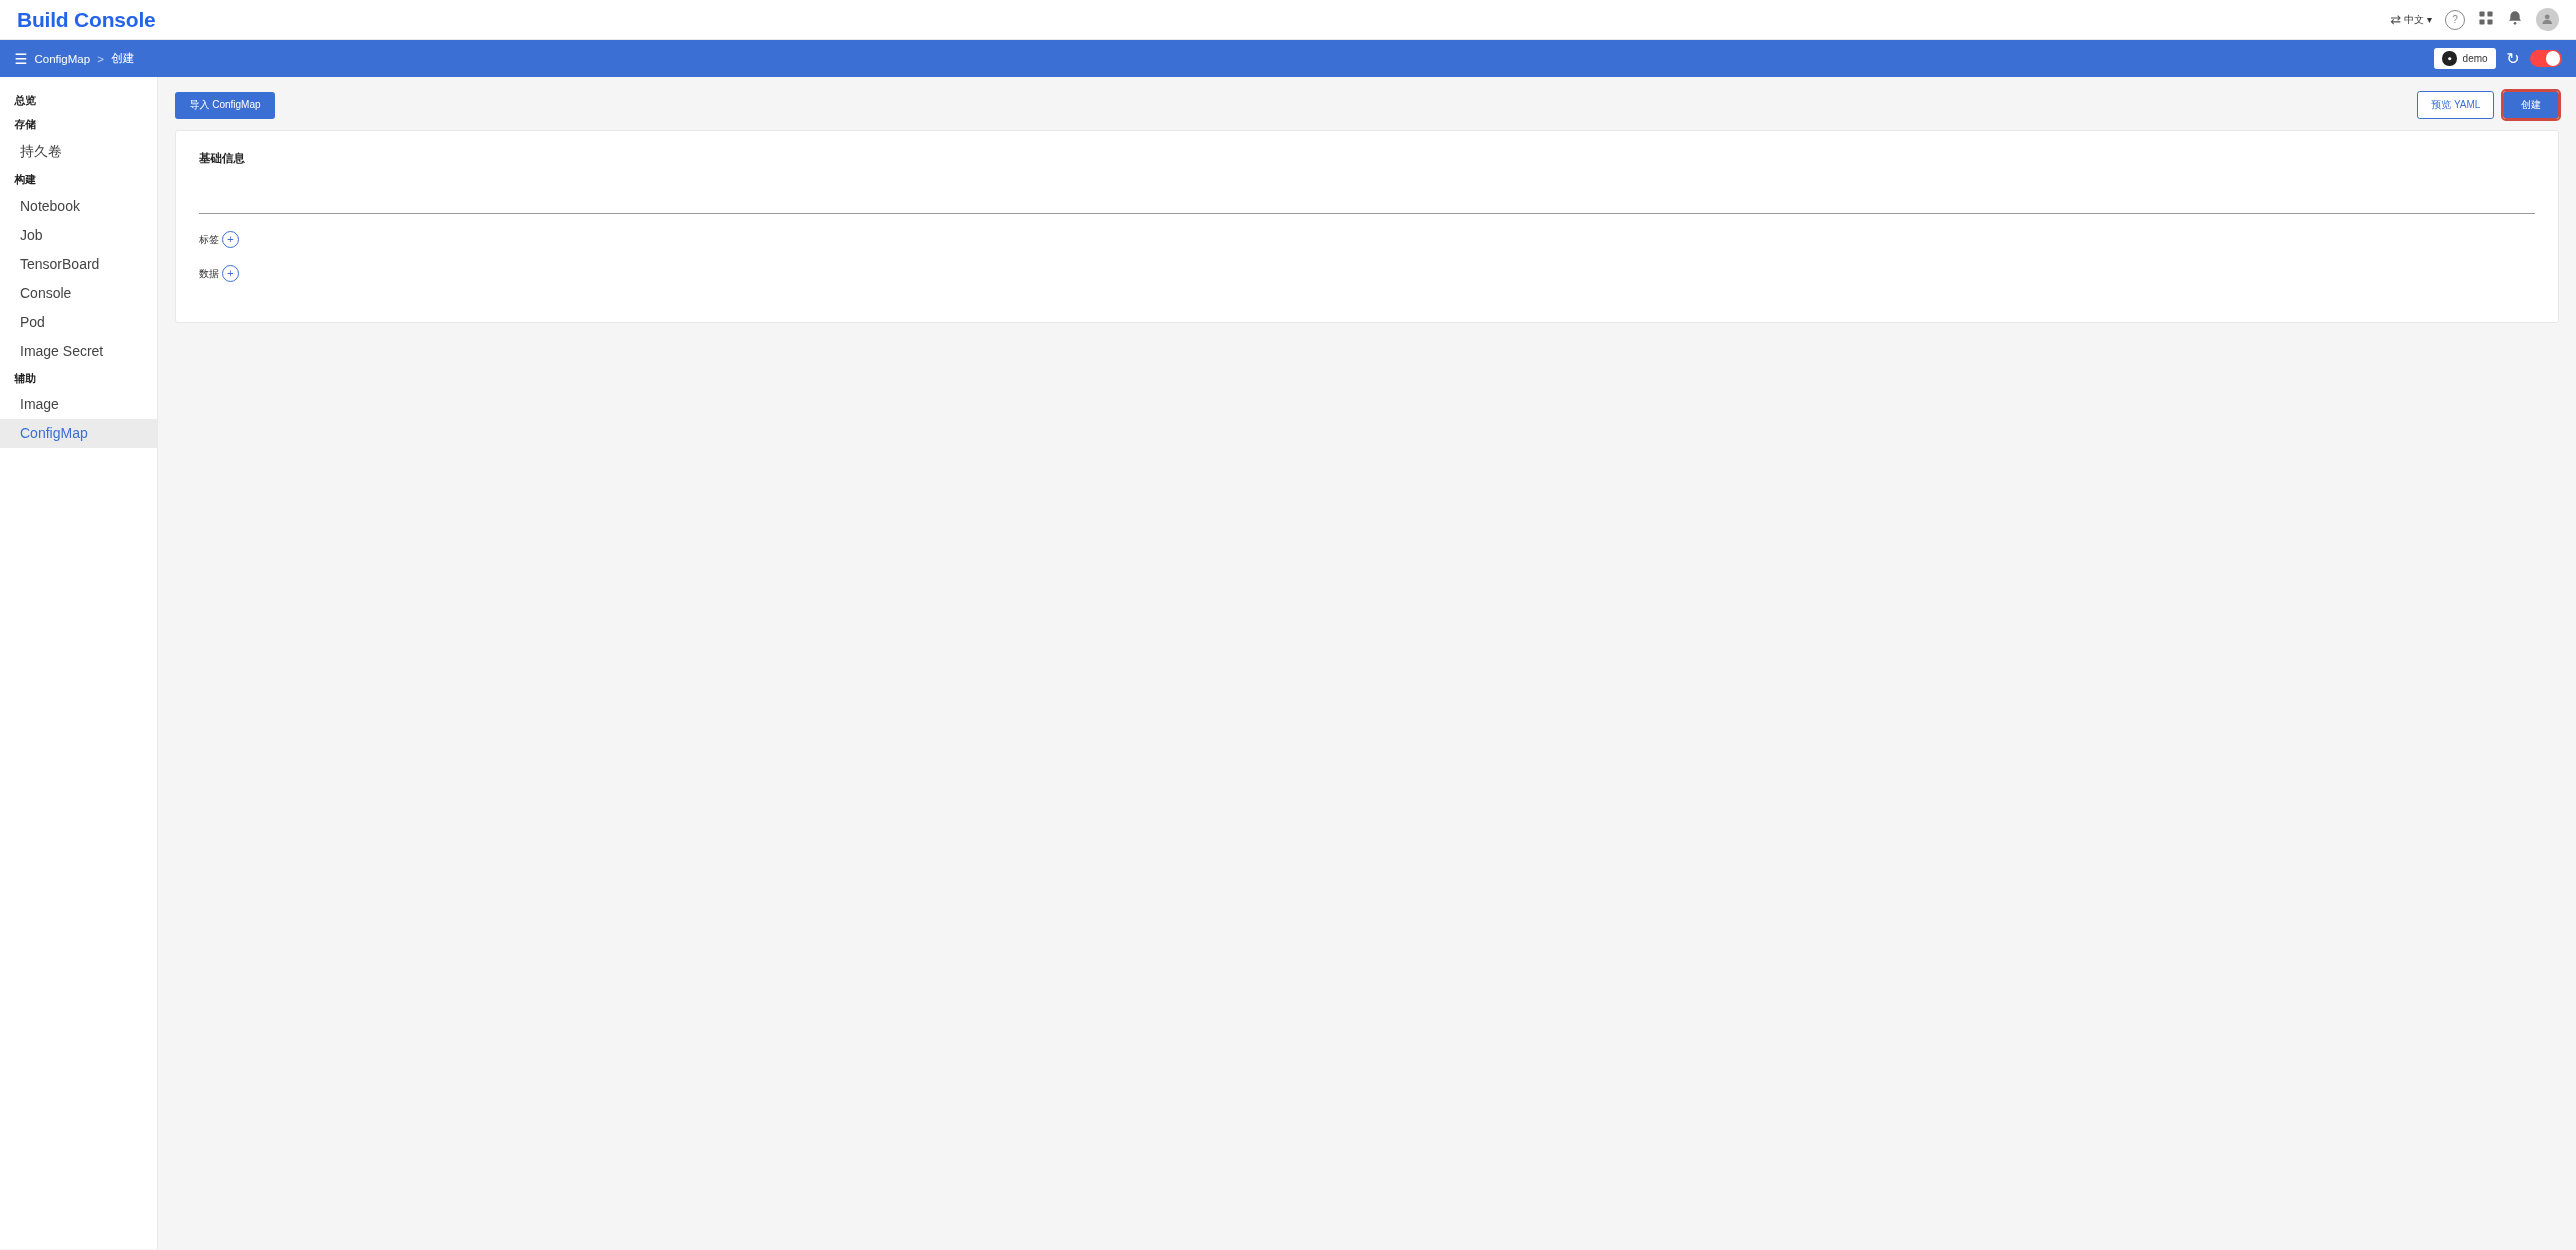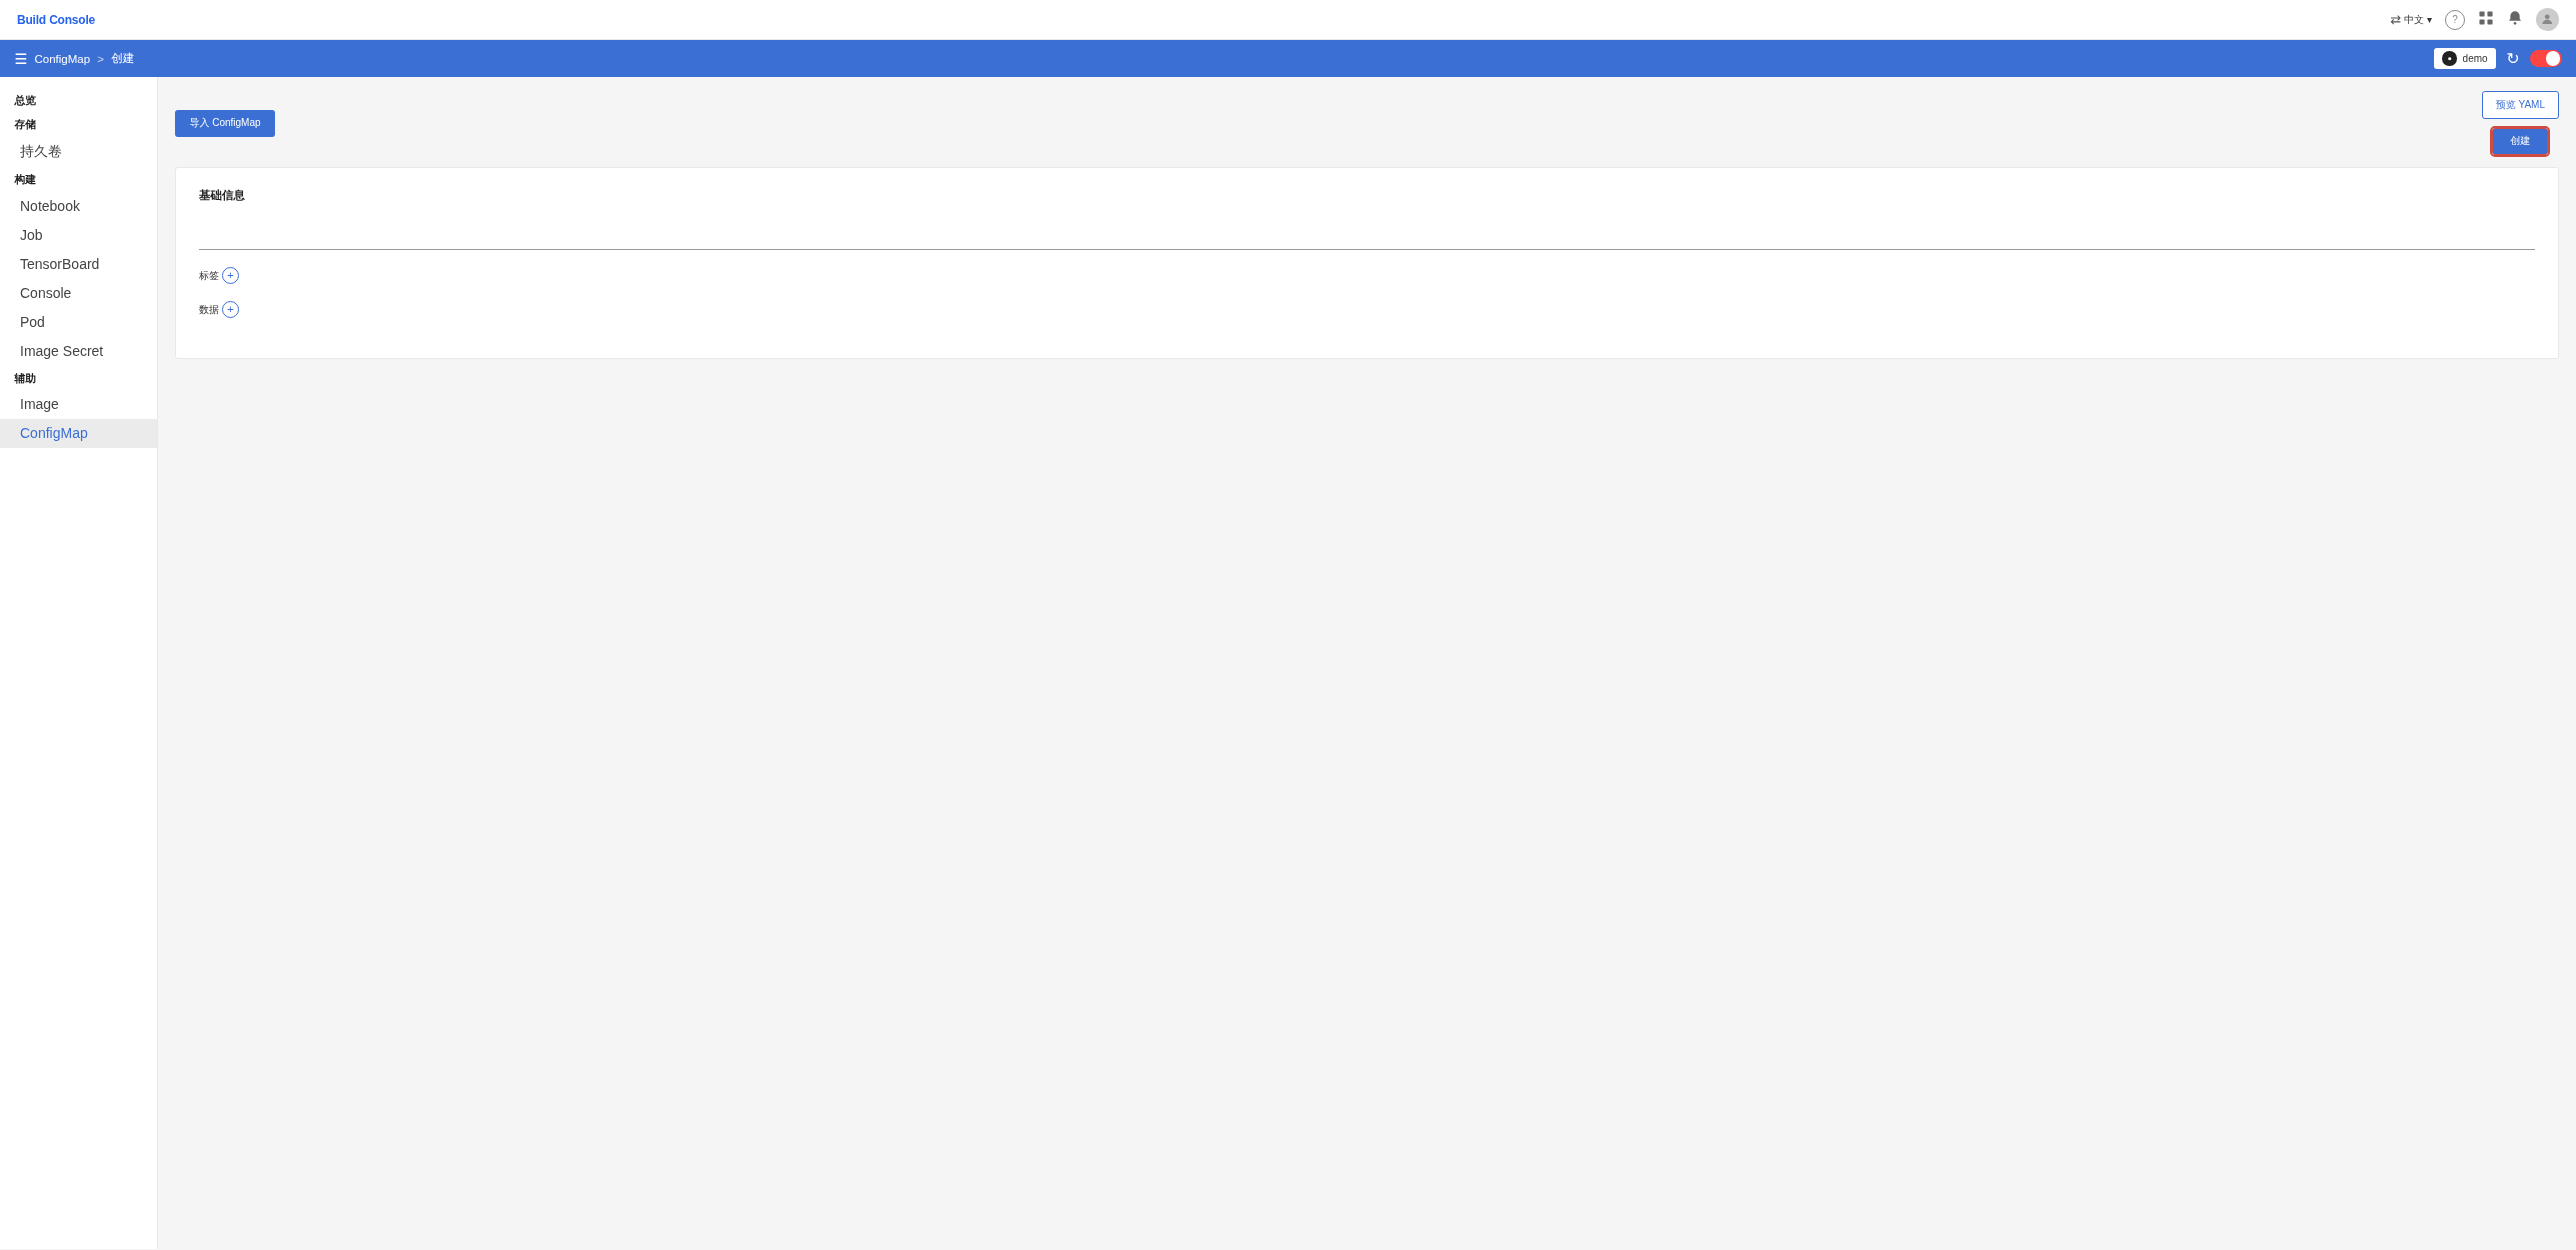--- a/index.html
+++ b/index.html
@@ -9,21 +9,21 @@
     .top-header {
       display: flex;
       align-items: center;
       justify-content: space-between;
       background: #fff;
       padding: 0 17px;
       height: 40px;
       border-bottom: 0.7px solid #e8e8e8;
     }
     .app-title {
-      font-size: 12px;
+      font-size: 21px;
       font-weight: 700;
       color: #2563eb;
       letter-spacing: -0.2px;
     }
     .header-right {
       display: flex;
       align-items: center;
       gap: 13px;
     }
     .lang-selector {
@@ -188,21 +188,20 @@
       border: none;
       border-radius: 2.9px;
       padding: 6.5px 14.4px;
       font-size: 10px;
       cursor: pointer;
     }
     .action-bar-right {
       display: flex;
       align-items: center;
       gap: 8.6px;
-      flex-direction: column;
     }
     .btn-preview-yaml {
       background: #fff;
       color: #3b6fd4;
       border: 0.7px solid #3b6fd4;
       border-radius: 2.9px;
       padding: 5.8px 13px;
       font-size: 10px;
       cursor: pointer;
     }

